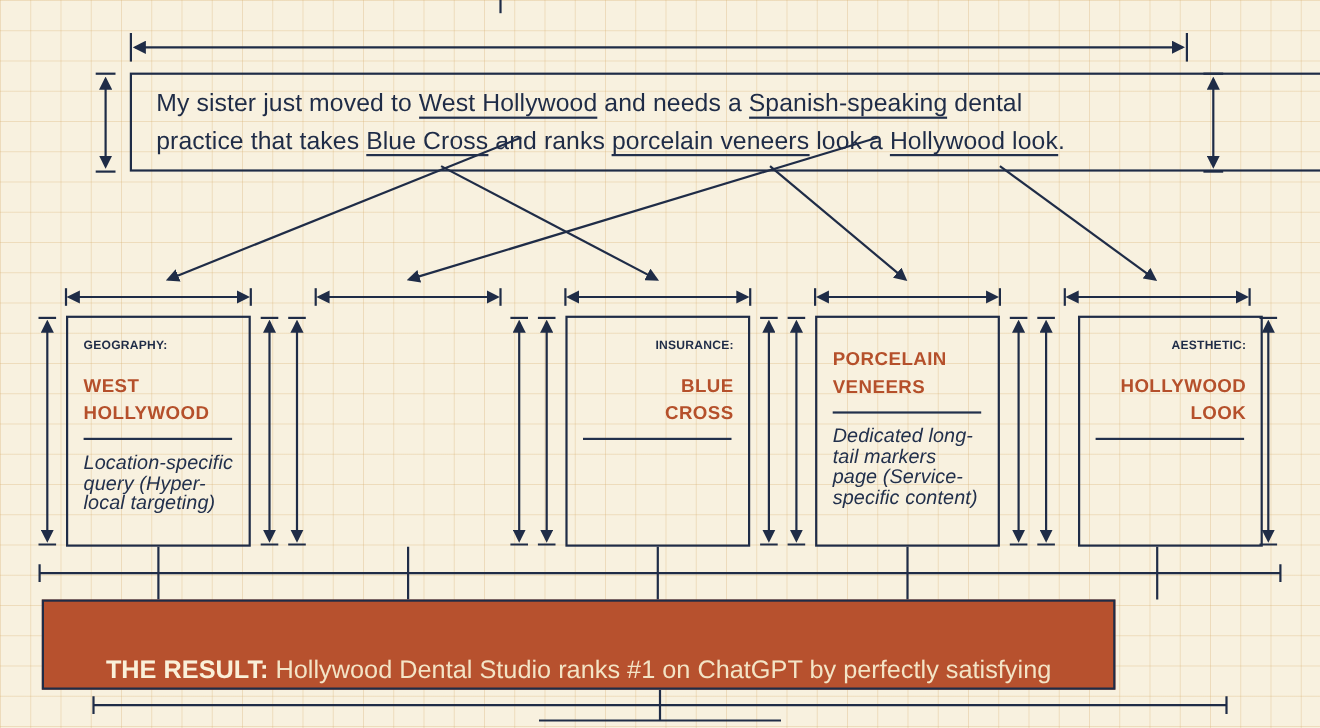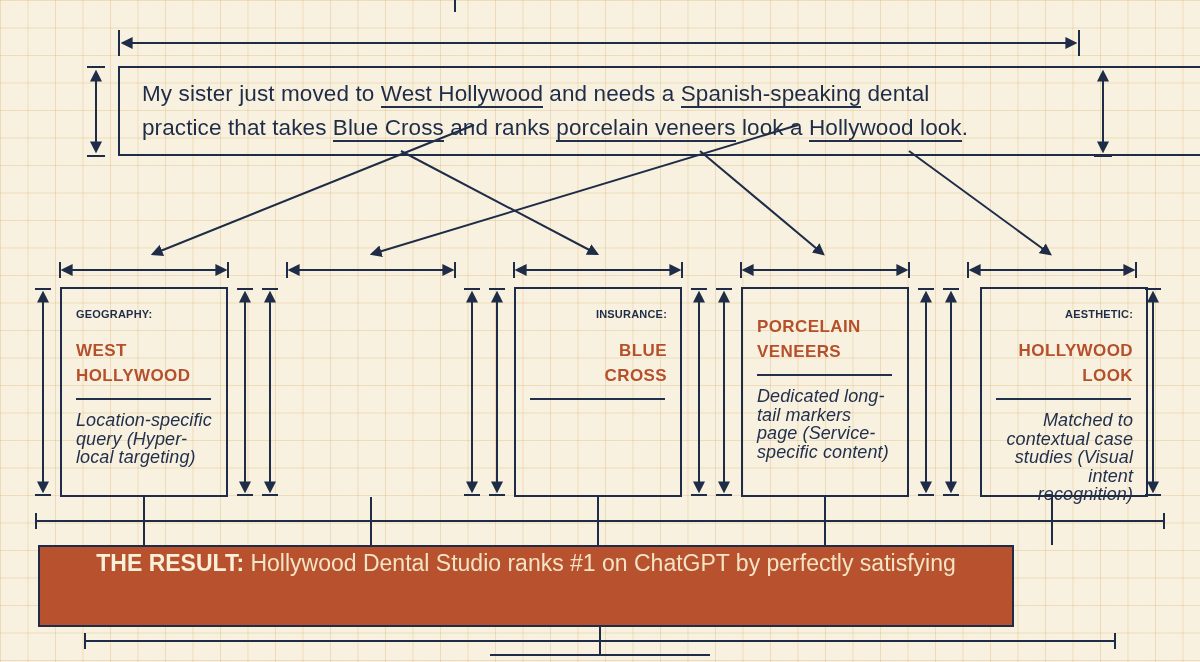--- a/index.html
+++ b/index.html
@@ -48,21 +48,21 @@
   }
   .factor-desc{
     font-size:18px;line-height:18.5px;color:#22304c;letter-spacing:.1px;font-style:italic;
   }
   .fb1{left:60px;} .fb2{left:287px;} .fb3{left:514px;text-align:right;} .fb4{left:741px;} .fb5{left:980px;text-align:right;}
 
   
   .result-banner{
     position:absolute;left:38px;top:545px;width:976px;height:82px;
     box-sizing:border-box;border:2.5px solid #1f2c47;background:#b7512e;
-    display:flex;align-items:flex-start;justify-content:center;text-align:center;
+    display:flex;align-items:flex-end;justify-content:center;text-align:center;
     z-index:2;padding:0 30px;
   }
   .result-banner p{margin:0;font-size:23px;line-height:33px;color:#f3e4c6;font-weight:500;}
   .result-banner .result-prefix{color:#faf0d9;font-weight:700;}
 </style>
 </head>
 <body>
 
 <div class="canvas">
 
@@ -189,20 +189,19 @@
 VENEERS</div>
     <div class="factor-divider"></div>
     <div class="factor-desc">Dedicated long-tail markers page (Service-specific content)</div>
   </div>
 
   <div class="factor-box fb5">
     <div class="factor-label">AESTHETIC:</div>
     <div class="factor-value">HOLLYWOOD
 LOOK</div>
     <div class="factor-divider"></div>
-    <div class="factor-desc">Matched to contextual case studies (Visual intent recognition)</div>
   </div>
 
   <div class="result-banner">
     <p><strong class="result-prefix">THE RESULT:</strong><span> Hollywood Dental Studio ranks #1 on ChatGPT by perfectly satisfying</span><br></p>
   </div>
 
 </div>
 
 </body></html>

